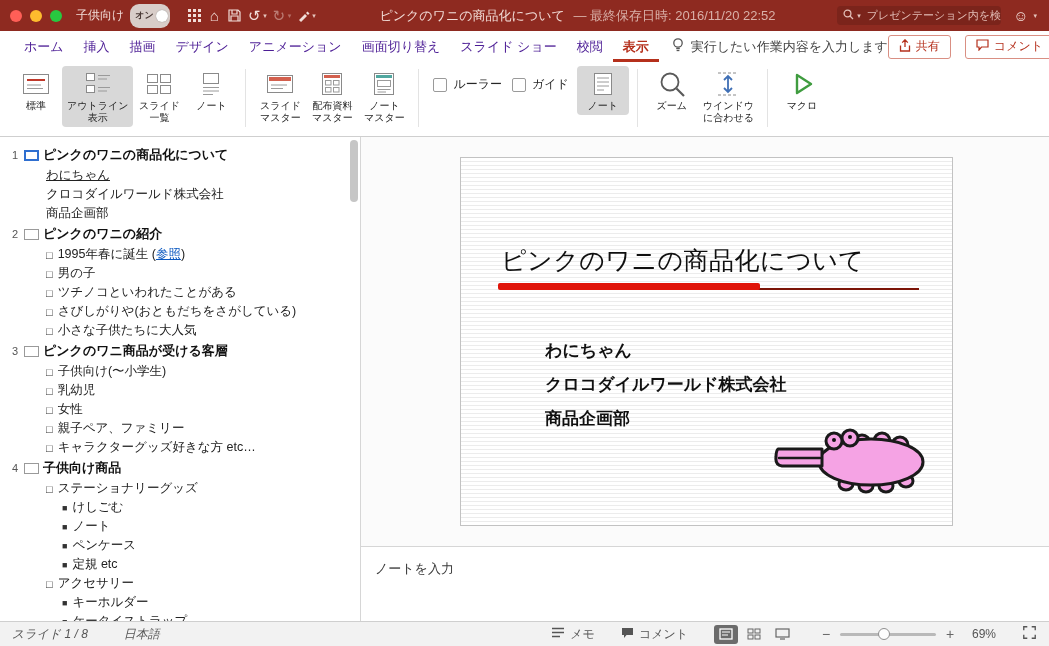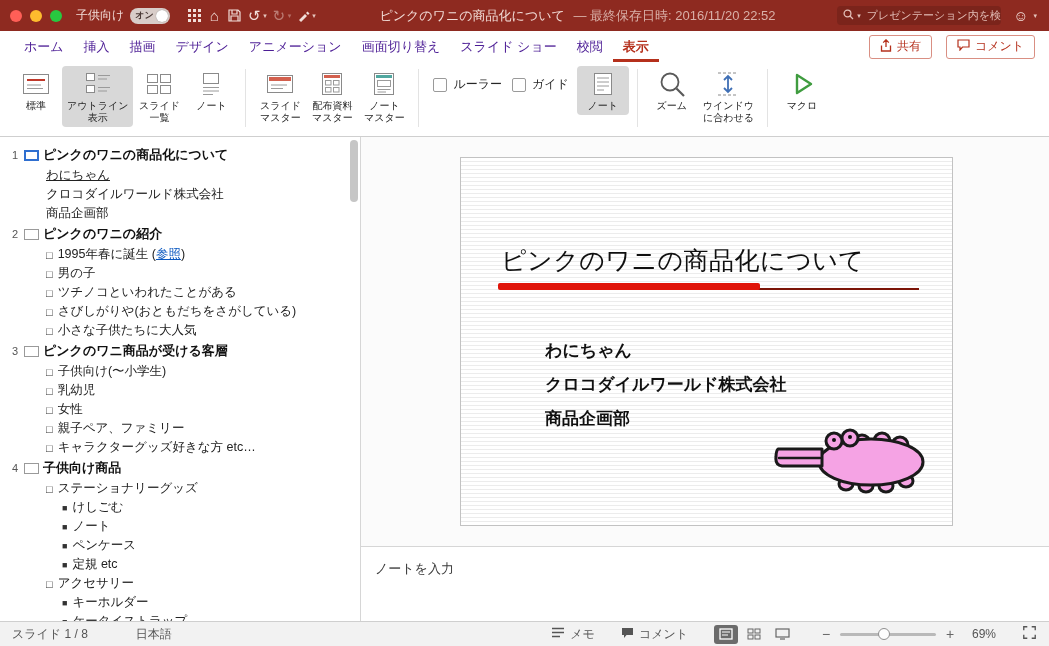--- a/index.html
+++ b/index.html
@@ -5,21 +5,21 @@
   html,body{margin:0;padding:0;}
   body{width:1049px;height:646px;overflow:hidden;font-family:"Liberation Sans","DejaVu Sans",sans-serif;background:#fff;}
   .app{width:1049px;height:646px;display:flex;flex-direction:column;}
 
   
   .titlebar{flex:0 0 31px;height:31px;background:#8e2a20;display:flex;align-items:center;padding:0 10px;box-sizing:border-box;gap:6px;}
   .traffic{display:flex;gap:8px;margin-right:4px;}
   .light{width:12px;height:12px;border-radius:50%;display:inline-block;}
   .light.red{background:#ff5f57;}.light.yellow{background:#febc2e;}.light.green{background:#28c840;}
   .autosave-label{color:#f3ddd9;font-size:12px;margin-left:4px;white-space:nowrap;}
-  .toggle{width:40px;height:16px;border-radius:9px;background:#d8cdc9;display:flex;align-items:center;justify-content:space-between;padding:0 2px 0 5px;box-sizing:border-box;cursor:default;}
+  .toggle{width:40px;height:24px;border-radius:9px;background:#d8cdc9;display:flex;align-items:center;justify-content:space-between;padding:0 2px 0 5px;box-sizing:border-box;cursor:default;}
   .toggle-text{font-size:9px;color:#4a3a36;font-weight:bold;}
   .knob{width:12px;height:12px;border-radius:50%;background:#fff;box-shadow:0 0 1px #777;}
   .tb-icons{display:flex;align-items:center;margin-left:8px;}
   .tb-icon{color:#f2ded9;width:20px;text-align:center;font-size:14px;line-height:31px;display:inline-flex;align-items:center;justify-content:center;height:31px;}
   .glyph{font-size:15px;}
   .chev{color:#e5c4bd;font-size:7px;margin:0 2px 0 -1px;}
   .dim{opacity:.45;}
   .tb-title{flex:1;text-align:center;font-size:13px;color:#f2dcd7;white-space:nowrap;overflow:hidden;}
   .save-status{color:#d9b0a8;margin-left:5px;}
   .tb-search{width:152px;height:19px;background:#7b241b;border-radius:4px;display:flex;align-items:center;padding:0 6px;gap:4px;color:#e2bdb6;font-size:11px;white-space:nowrap;overflow:hidden;}
@@ -71,21 +71,21 @@
   .slide-title{position:absolute;left:40px;top:86px;font-size:25px;color:#101010;font-weight:500;white-space:nowrap;letter-spacing:.5px;}
   .underline-thin{position:absolute;left:40px;top:130px;width:418px;height:2px;background:#7c1508;}
   .underline-thick{position:absolute;left:37px;top:125px;width:262px;height:7px;background:#e0150a;border-radius:2px;}
   .slide-body{position:absolute;left:84px;top:176px;font-size:17px;font-weight:bold;color:#101010;line-height:34px;}
   .croc{position:absolute;left:313px;top:260px;}
 
   .notes{flex:1;border-top:1px solid #d6d6d6;padding:13px 14px;font-size:13px;color:#3a3a3a;background:#fff;box-sizing:border-box;}
 
   
   .statusbar{flex:0 0 25px;height:25px;background:#f2f2f2;border-top:1px solid #cfcfcf;display:flex;align-items:center;padding:0 12px;font-size:12px;color:#555;box-sizing:border-box;}
-  .sb-left{display:flex;gap:48px;}
+  .sb-left{display:flex;gap:36px;font-style:italic;}
   .sb-right{margin-left:auto;display:flex;align-items:center;gap:26px;}
   .sb-item{display:flex;align-items:center;gap:5px;cursor:default;white-space:nowrap;}
   .vbtns{display:flex;gap:4px;align-items:center;}
   .vbtn{width:24px;height:19px;display:flex;align-items:center;justify-content:center;border-radius:3px;}
   .vbtn.sel{background:#6b6b6b;}
   .zoomctl{display:flex;align-items:center;gap:8px;}
   .zsign{font-size:14px;color:#666;width:12px;text-align:center;cursor:default;}
   .ztrack{width:96px;height:3px;background:#b9b9b9;border-radius:2px;position:relative;}
   .zthumb{position:absolute;left:38px;top:-5px;width:12px;height:12px;border-radius:50%;background:#fdfdfd;border:1px solid #8f8f8f;box-sizing:border-box;}
   .zpct{width:32px;text-align:right;}
@@ -162,20 +162,30 @@
         <div class="tab">ホーム</div>
         <div class="tab">挿入</div>
         <div class="tab">描画</div>
         <div class="tab">デザイン</div>
         <div class="tab">アニメーション</div>
         <div class="tab">画面切り替え</div>
         <div class="tab">スライド ショー</div>
         <div class="tab">校閲</div>
         <div class="tab active">表示</div>
       </div>
+    <div class="tellme">
+      <span>
+        <svg width="14" height="16" viewBox="0 0 14 16">
+            <circle cx="7" cy="6" r="4.2" fill="none" stroke="#555" stroke-width="1.3"></circle>
+            <line x1="5.2" y1="11.5" x2="8.8" y2="11.5" stroke="#555" stroke-width="1.3"></line>
+            <line x1="5.6" y1="13.5" x2="8.4" y2="13.5" stroke="#555" stroke-width="1.3"></line>
+          </svg>
+      </span>
+      <span>実行したい作業内容を入力します</span>
+    </div>
     <div class="tabrow-right">
       <div class="pill-btn">
         <span>
           <svg width="12" height="13" viewBox="0 0 12 13">
               <path d="M6 1 v7 M3.2 3.6 L6 .8 8.8 3.6 M1.5 6.5 v5.5 h9 v-5.5" fill="none" stroke="#b5301c" stroke-width="1.3"></path>
             </svg>
         </span>
         <span>共有</span>
       </div>
       <div class="pill-btn">

